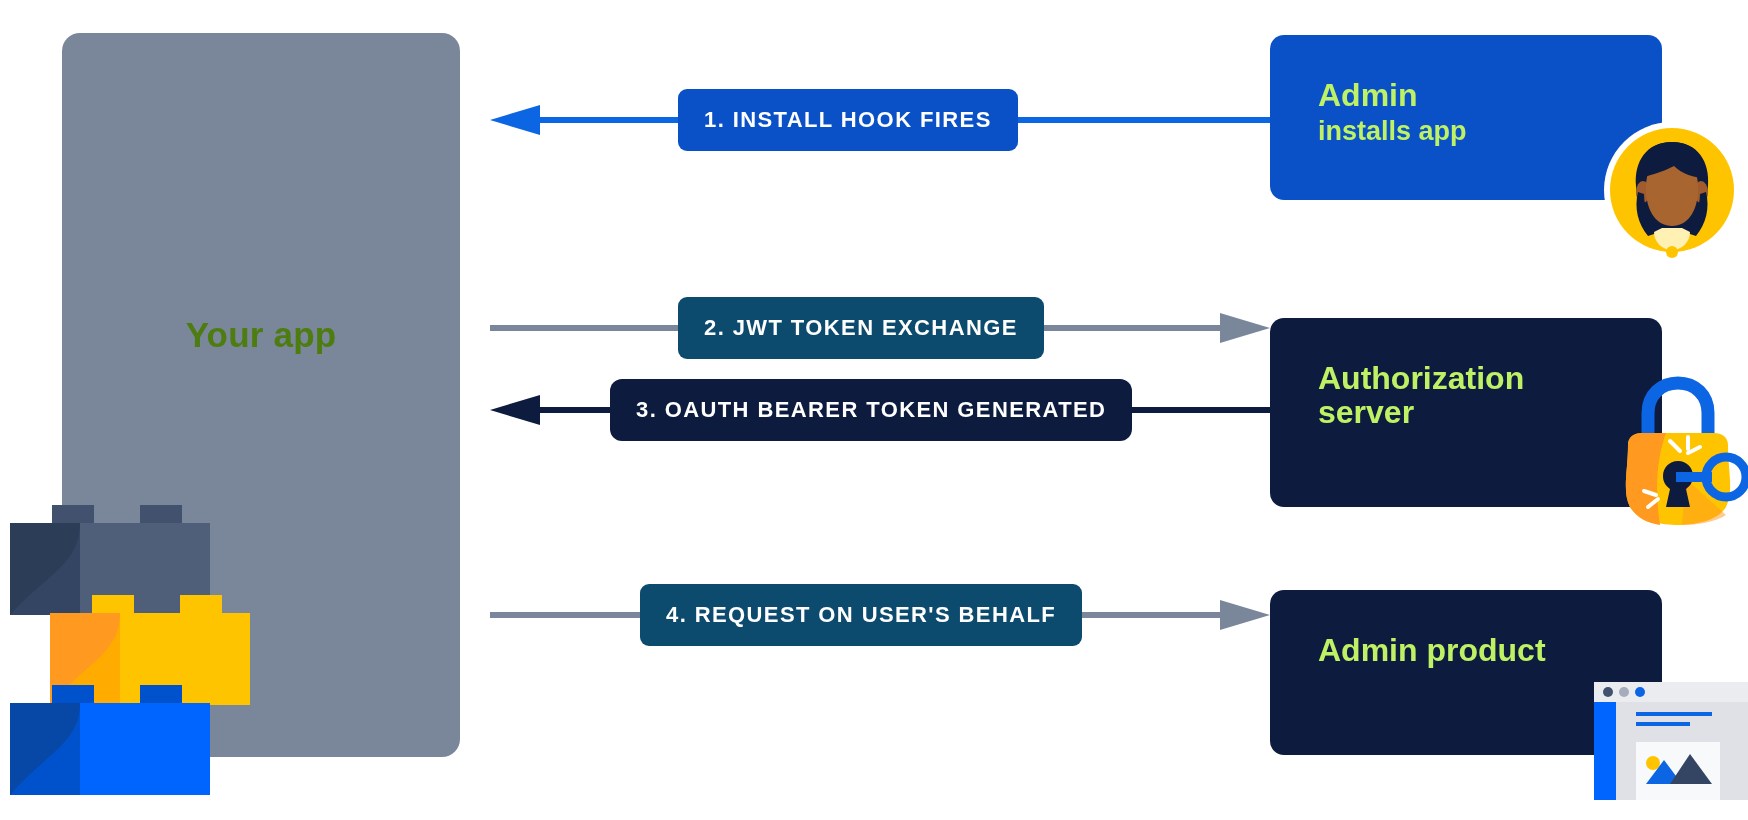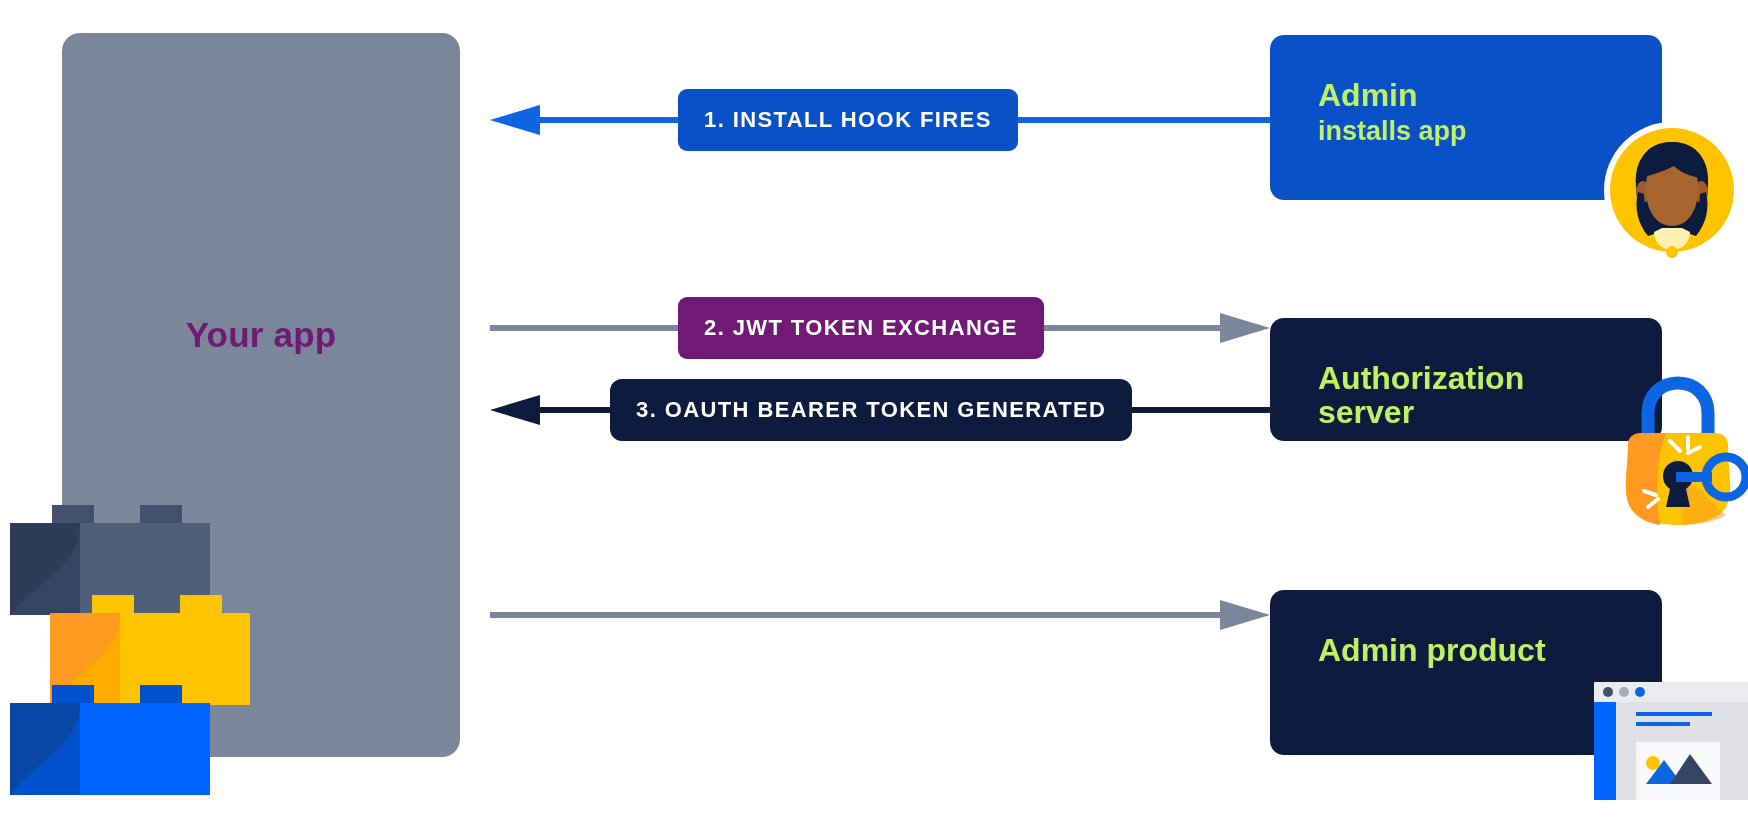--- a/index.html
+++ b/index.html
@@ -21,21 +21,21 @@
     left: 62px; top: 33px;
     width: 398px; height: 724px;
     background: #7a8699;
     border-radius: 18px;
   }
   .app-panel-label {
     position: absolute;
     left: 62px; top: 315px;
     width: 398px;
     text-align: center;
-    color: #701a75;
+    color: #4d7c0f;
     font-size: 35px;
     font-weight: 700;
     letter-spacing: 0.2px;
   }
 
   
   .lego { position: absolute; }
   .lego-dark  { left: 10px;  top: 505px; width: 200px; height: 110px; }
   .lego-mid   { left: 50px;  top: 595px; width: 200px; height: 110px; }
   .lego-blue  { left: 10px;  top: 685px; width: 200px; height: 110px; }
@@ -47,21 +47,21 @@
     padding: 44px 0 0 48px;
     color: #bef264;
   }
   .node-admin {
     left: 1270px; top: 35px;
     width: 392px; height: 165px;
     background: #0a51c8;
   }
   .node-auth {
     left: 1270px; top: 318px;
-    width: 392px; height: 123px;
+    width: 392px; height: 189px;
     background: #0d1b3e;
   }
   .node-cloud {
     left: 1270px; top: 590px;
     width: 392px; height: 165px;
     background: #0d1b3e;
   }
   .node-title {
     font-size: 32px;
     font-weight: 700;
@@ -108,21 +108,21 @@
     letter-spacing: 1.4px;
     white-space: nowrap;
     display: flex;
     align-items: center;
     justify-content: center;
     height: 62px;
     padding: 0 26px;
     text-align: right;
   }
   .label-blue  { background: #0a51c8; }
-  .label-gray  { background: #701a75; }
+  .label-gray  { background: #0c4a6e; }
   .label-navy  { background: #0d1b3e; }
 
   .lbl-1 { left: 188px; }
   .lbl-2 { left: 188px; }
   .lbl-3 { left: 120px; border-radius: 12px; }
   .lbl-4 { left: 150px; }
 </style>
 </head>
 <body>
 
@@ -191,20 +191,21 @@
     <div class="flow-label label-navy lbl-3">3. OAUTH BEARER TOKEN GENERATED</div>
   </div>
 
   <div class="flow-row flow-4">
     <div class="connector">
       <svg viewBox="0 0 780 30" preserveAspectRatio="none">
         <rect x="0" y="12" width="736" height="6" fill="#7a8699"></rect>
         <polygon points="780,15 730,0 730,30" fill="#7a8699"></polygon>
       </svg>
     </div>
+    <div class="flow-label label-gray lbl-4">4. REQUEST ON USER'S BEHALF</div>
   </div>
 
   <div class="node-card node-admin">
     <div class="node-title">Admin</div>
     <div class="node-sub">installs app</div>
   </div>
 
   <div class="illus illus-avatar">
     <svg viewBox="0 0 140 140" width="140" height="140">
       <circle cx="70" cy="70" r="68" fill="#ffffff"></circle>

